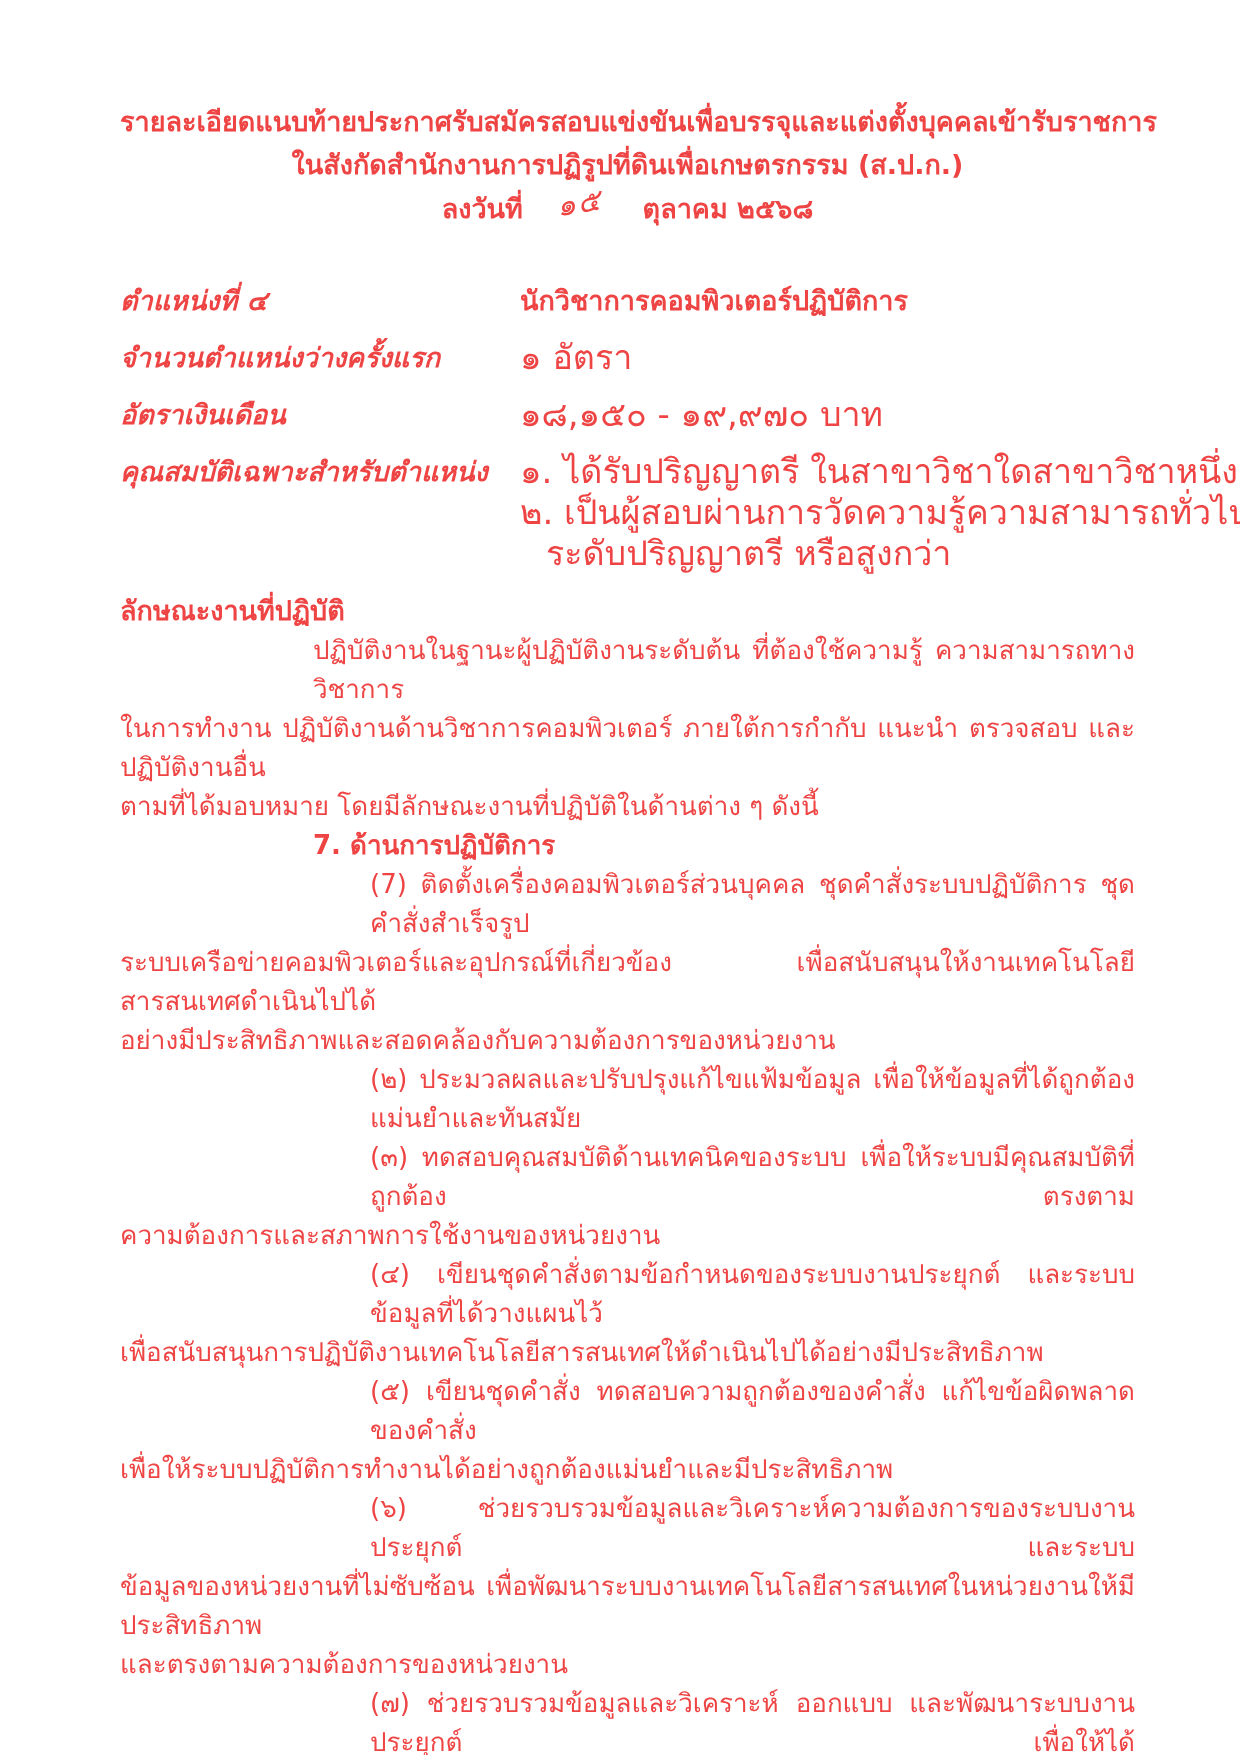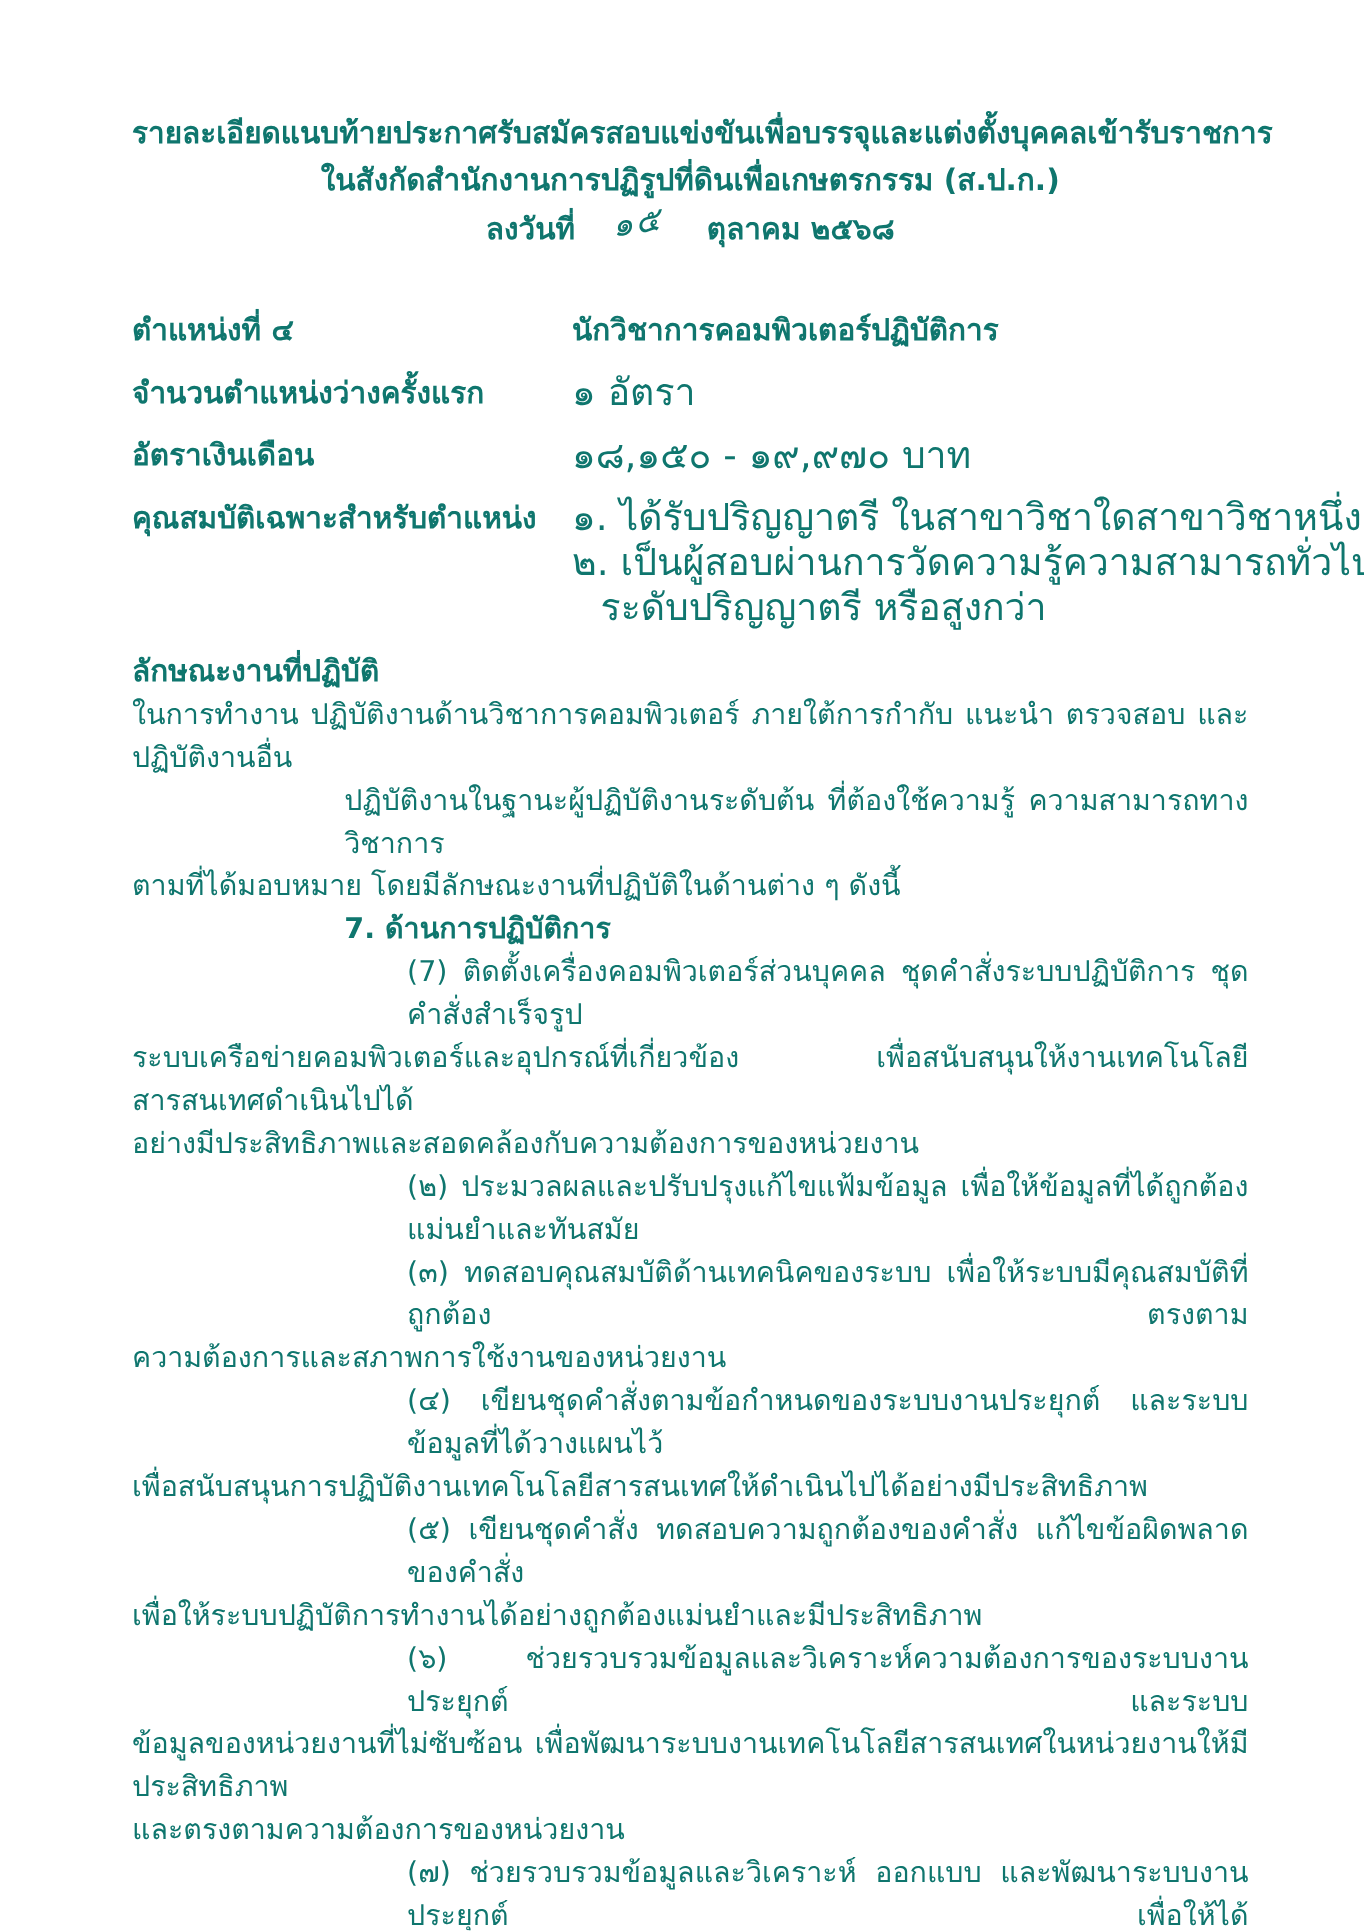--- a/index.html
+++ b/index.html
@@ -2,21 +2,21 @@
 <html><head>
 <meta charset="utf-8">
 <style>
   html, body { margin: 0; padding: 0; background: #ffffff; }
   .page {
     position: relative;
     width: 1240px;
     height: 1755px;
     margin: 0 auto;
     background: #ffffff;
-    color: #0f766e;
+    color: #ef4444;
     font-family: "DejaVu Sans", "Liberation Sans", sans-serif;
     overflow: hidden;
     box-sizing: border-box;
     padding: 100px 105px 0 120px;
   }
   .content { width: 1015px; }
 
   
   .title-block { text-align: center; }
   .title-line {
@@ -43,20 +43,21 @@
 
   
   .fields { margin-top: 50px; }
   .field-row { display: flex; margin-bottom: 16px; }
   .field-label {
     flex: 0 0 400px;
     font-size: 27px;
     font-weight: bold;
     line-height: 41px;
     white-space: nowrap;
+    font-style: italic;
   }
   .field-values { flex: 1 1 auto; }
   .value-line {
     font-size: 34px;
     line-height: 41px;
     white-space: nowrap;
   }
   .value-line.v-bold { font-weight: bold; font-size: 27px; }
   .value-line.v-indent { padding-left: 26px; }
 
@@ -119,22 +120,22 @@
             <div class="value-line">๑. ได้รับปริญญาตรี ในสาขาวิชาใดสาขาวิชาหนึ่ง ทางคอมพิวเตอร์</div>
             <div class="value-line">๒. เป็นผู้สอบผ่านการวัดความรู้ความสามารถทั่วไปของ สำนักงาน ก.พ.</div>
             <div class="value-line v-indent">ระดับปริญญาตรี หรือสูงกว่า</div>
           </div>
         </div>
       </div>
 
     <div class="section-heading">ลักษณะงานที่ปฏิบัติ</div>
 
     <div class="body-text" id="body-text">
+        <div class="bline fill ind-para">ปฏิบัติงานในฐานะผู้ปฏิบัติงานระดับต้น ที่ต้องใช้ความรู้ ความสามารถทางวิชาการ</div>
         <div class="bline fill">ในการทำงาน ปฏิบัติงานด้านวิชาการคอมพิวเตอร์ ภายใต้การกำกับ แนะนำ ตรวจสอบ และปฏิบัติงานอื่น</div>
-        <div class="bline fill ind-para">ปฏิบัติงานในฐานะผู้ปฏิบัติงานระดับต้น ที่ต้องใช้ความรู้ ความสามารถทางวิชาการ</div>
         <div class="bline">ตามที่ได้มอบหมาย โดยมีลักษณะงานที่ปฏิบัติในด้านต่าง ๆ ดังนี้</div>
         <div class="bline ind-para b-bold">7. ด้านการปฏิบัติการ</div>
         <div class="bline fill ind-item">(7) ติดตั้งเครื่องคอมพิวเตอร์ส่วนบุคคล ชุดคำสั่งระบบปฏิบัติการ ชุดคำสั่งสำเร็จรูป</div>
         <div class="bline fill">ระบบเครือข่ายคอมพิวเตอร์และอุปกรณ์ที่เกี่ยวข้อง เพื่อสนับสนุนให้งานเทคโนโลยีสารสนเทศดำเนินไปได้</div>
         <div class="bline">อย่างมีประสิทธิภาพและสอดคล้องกับความต้องการของหน่วยงาน</div>
         <div class="bline fill ind-item">(๒) ประมวลผลและปรับปรุงแก้ไขแฟ้มข้อมูล เพื่อให้ข้อมูลที่ได้ถูกต้องแม่นยำและทันสมัย</div>
         <div class="bline fill ind-item">(๓) ทดสอบคุณสมบัติด้านเทคนิคของระบบ เพื่อให้ระบบมีคุณสมบัติที่ถูกต้อง ตรงตาม</div>
         <div class="bline">ความต้องการและสภาพการใช้งานของหน่วยงาน</div>
         <div class="bline fill ind-item">(๔) เขียนชุดคำสั่งตามข้อกำหนดของระบบงานประยุกต์ และระบบข้อมูลที่ได้วางแผนไว้</div>
         <div class="bline">เพื่อสนับสนุนการปฏิบัติงานเทคโนโลยีสารสนเทศให้ดำเนินไปได้อย่างมีประสิทธิภาพ</div>

